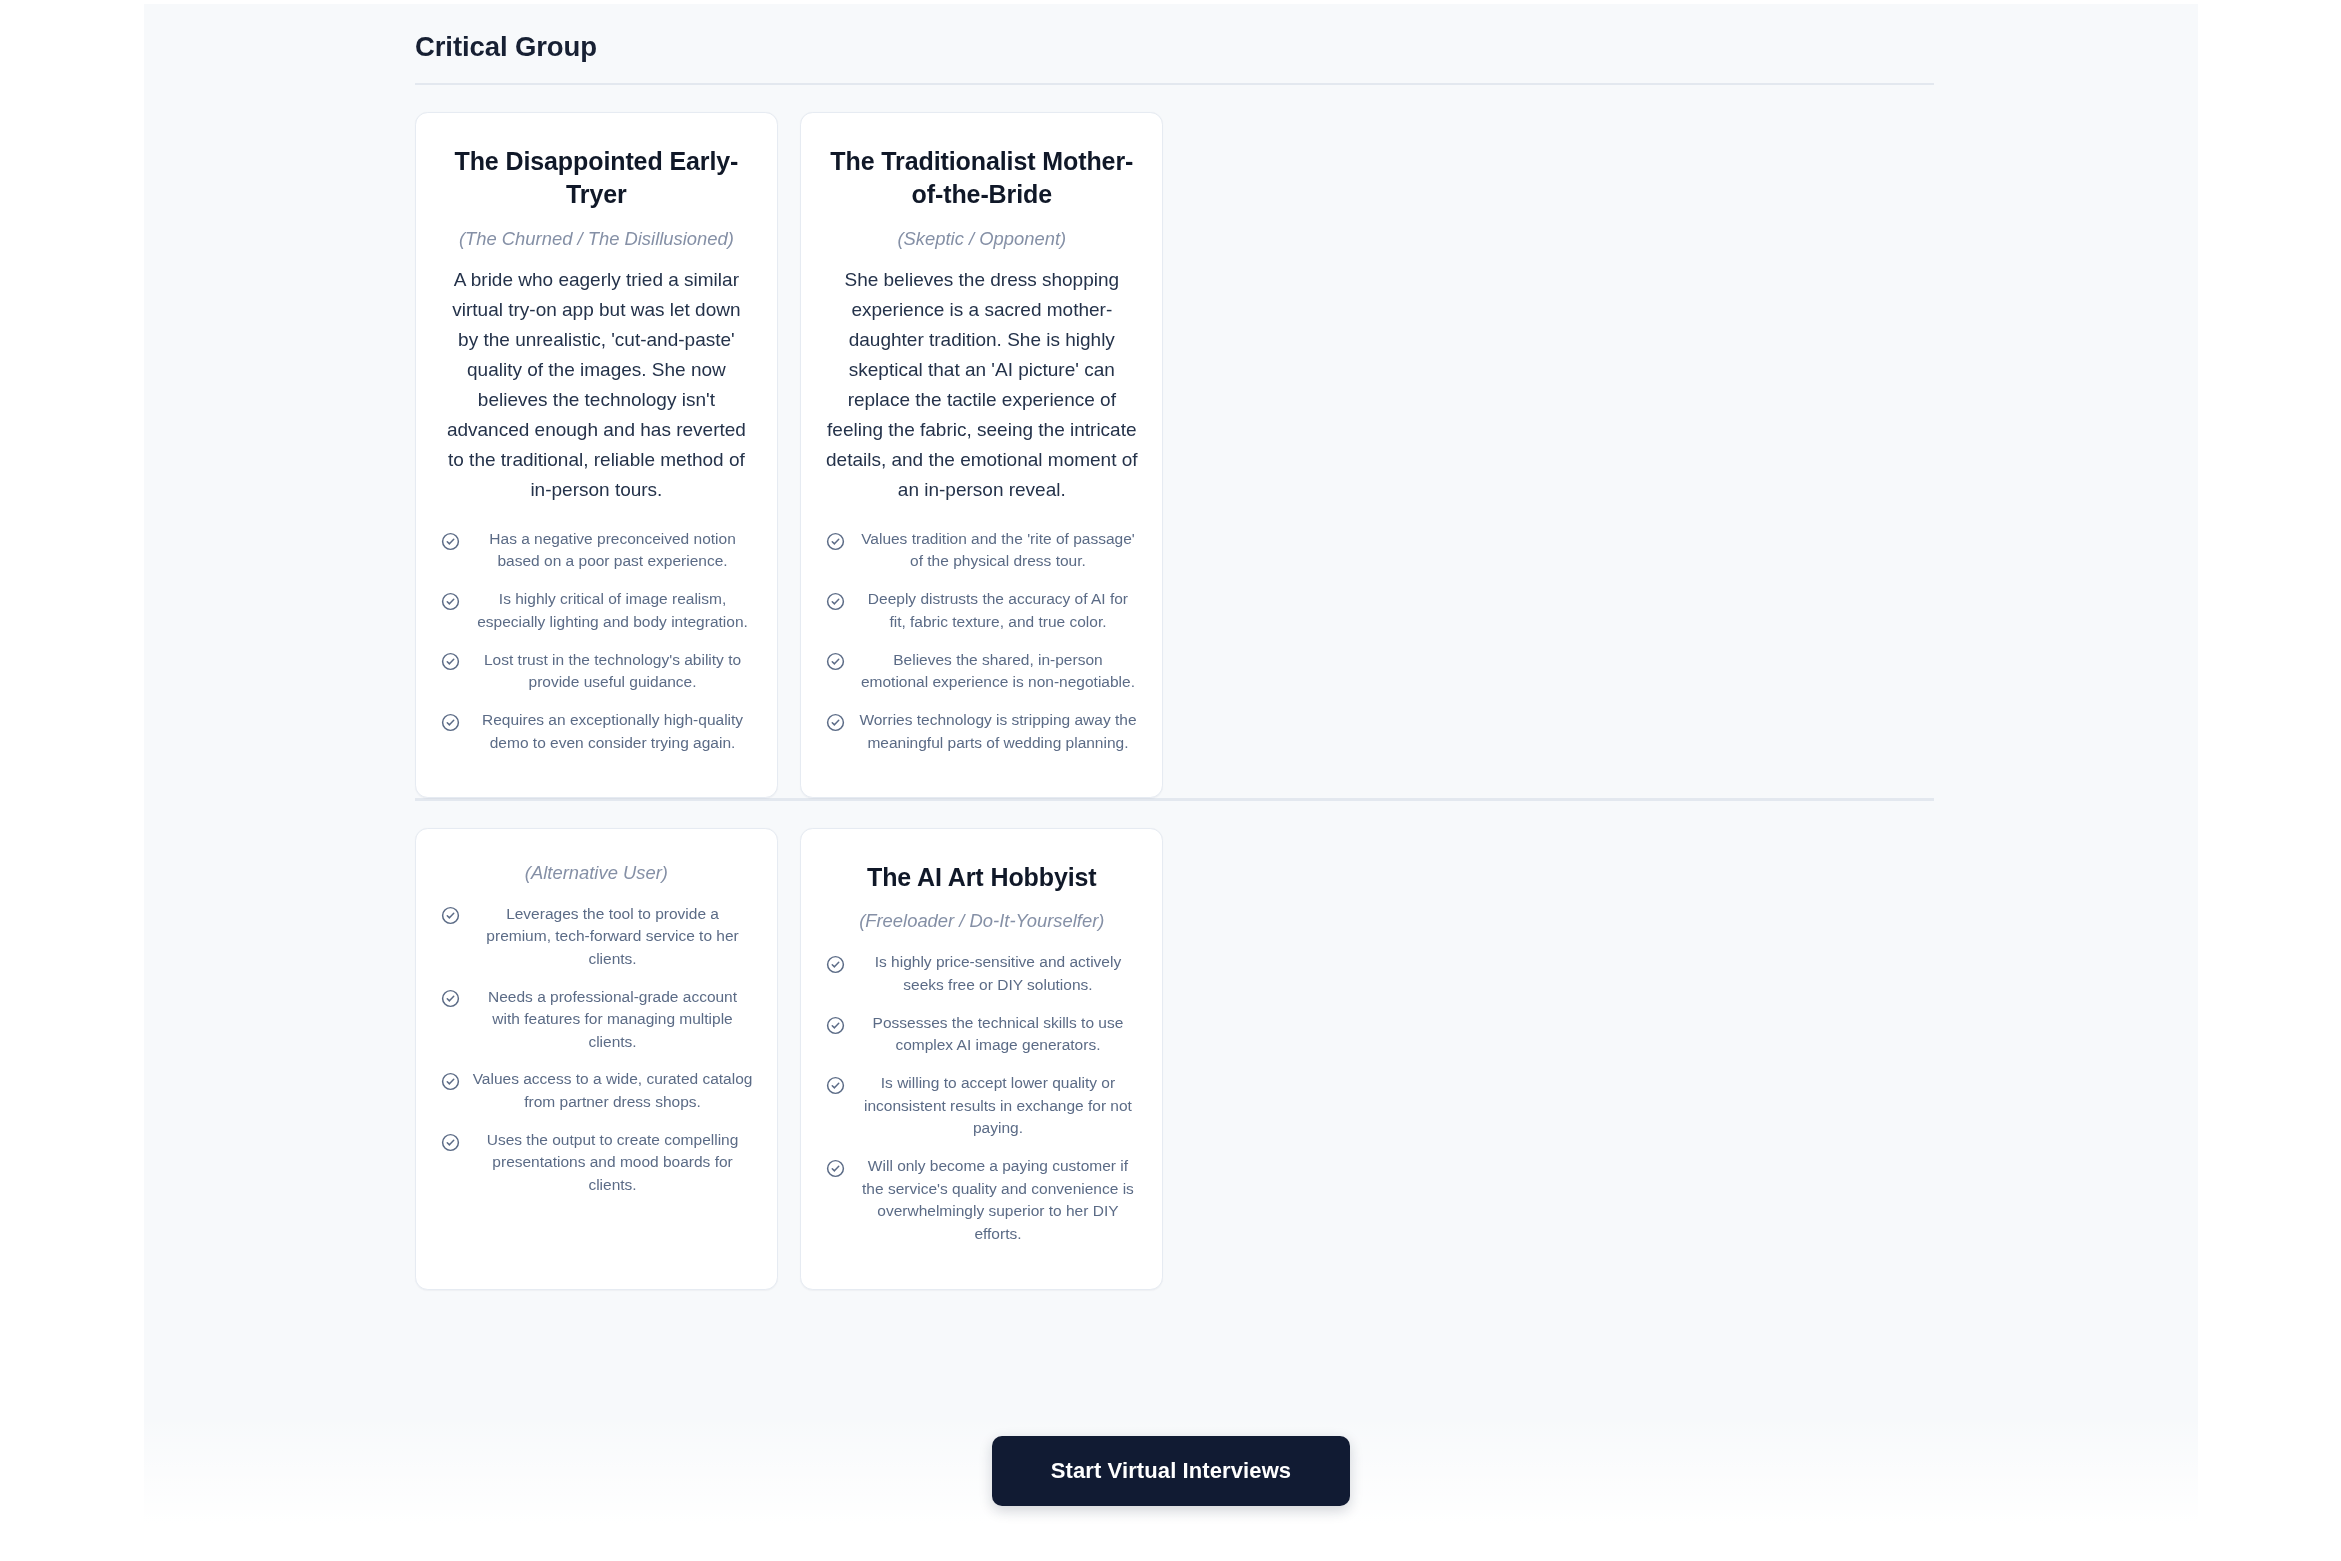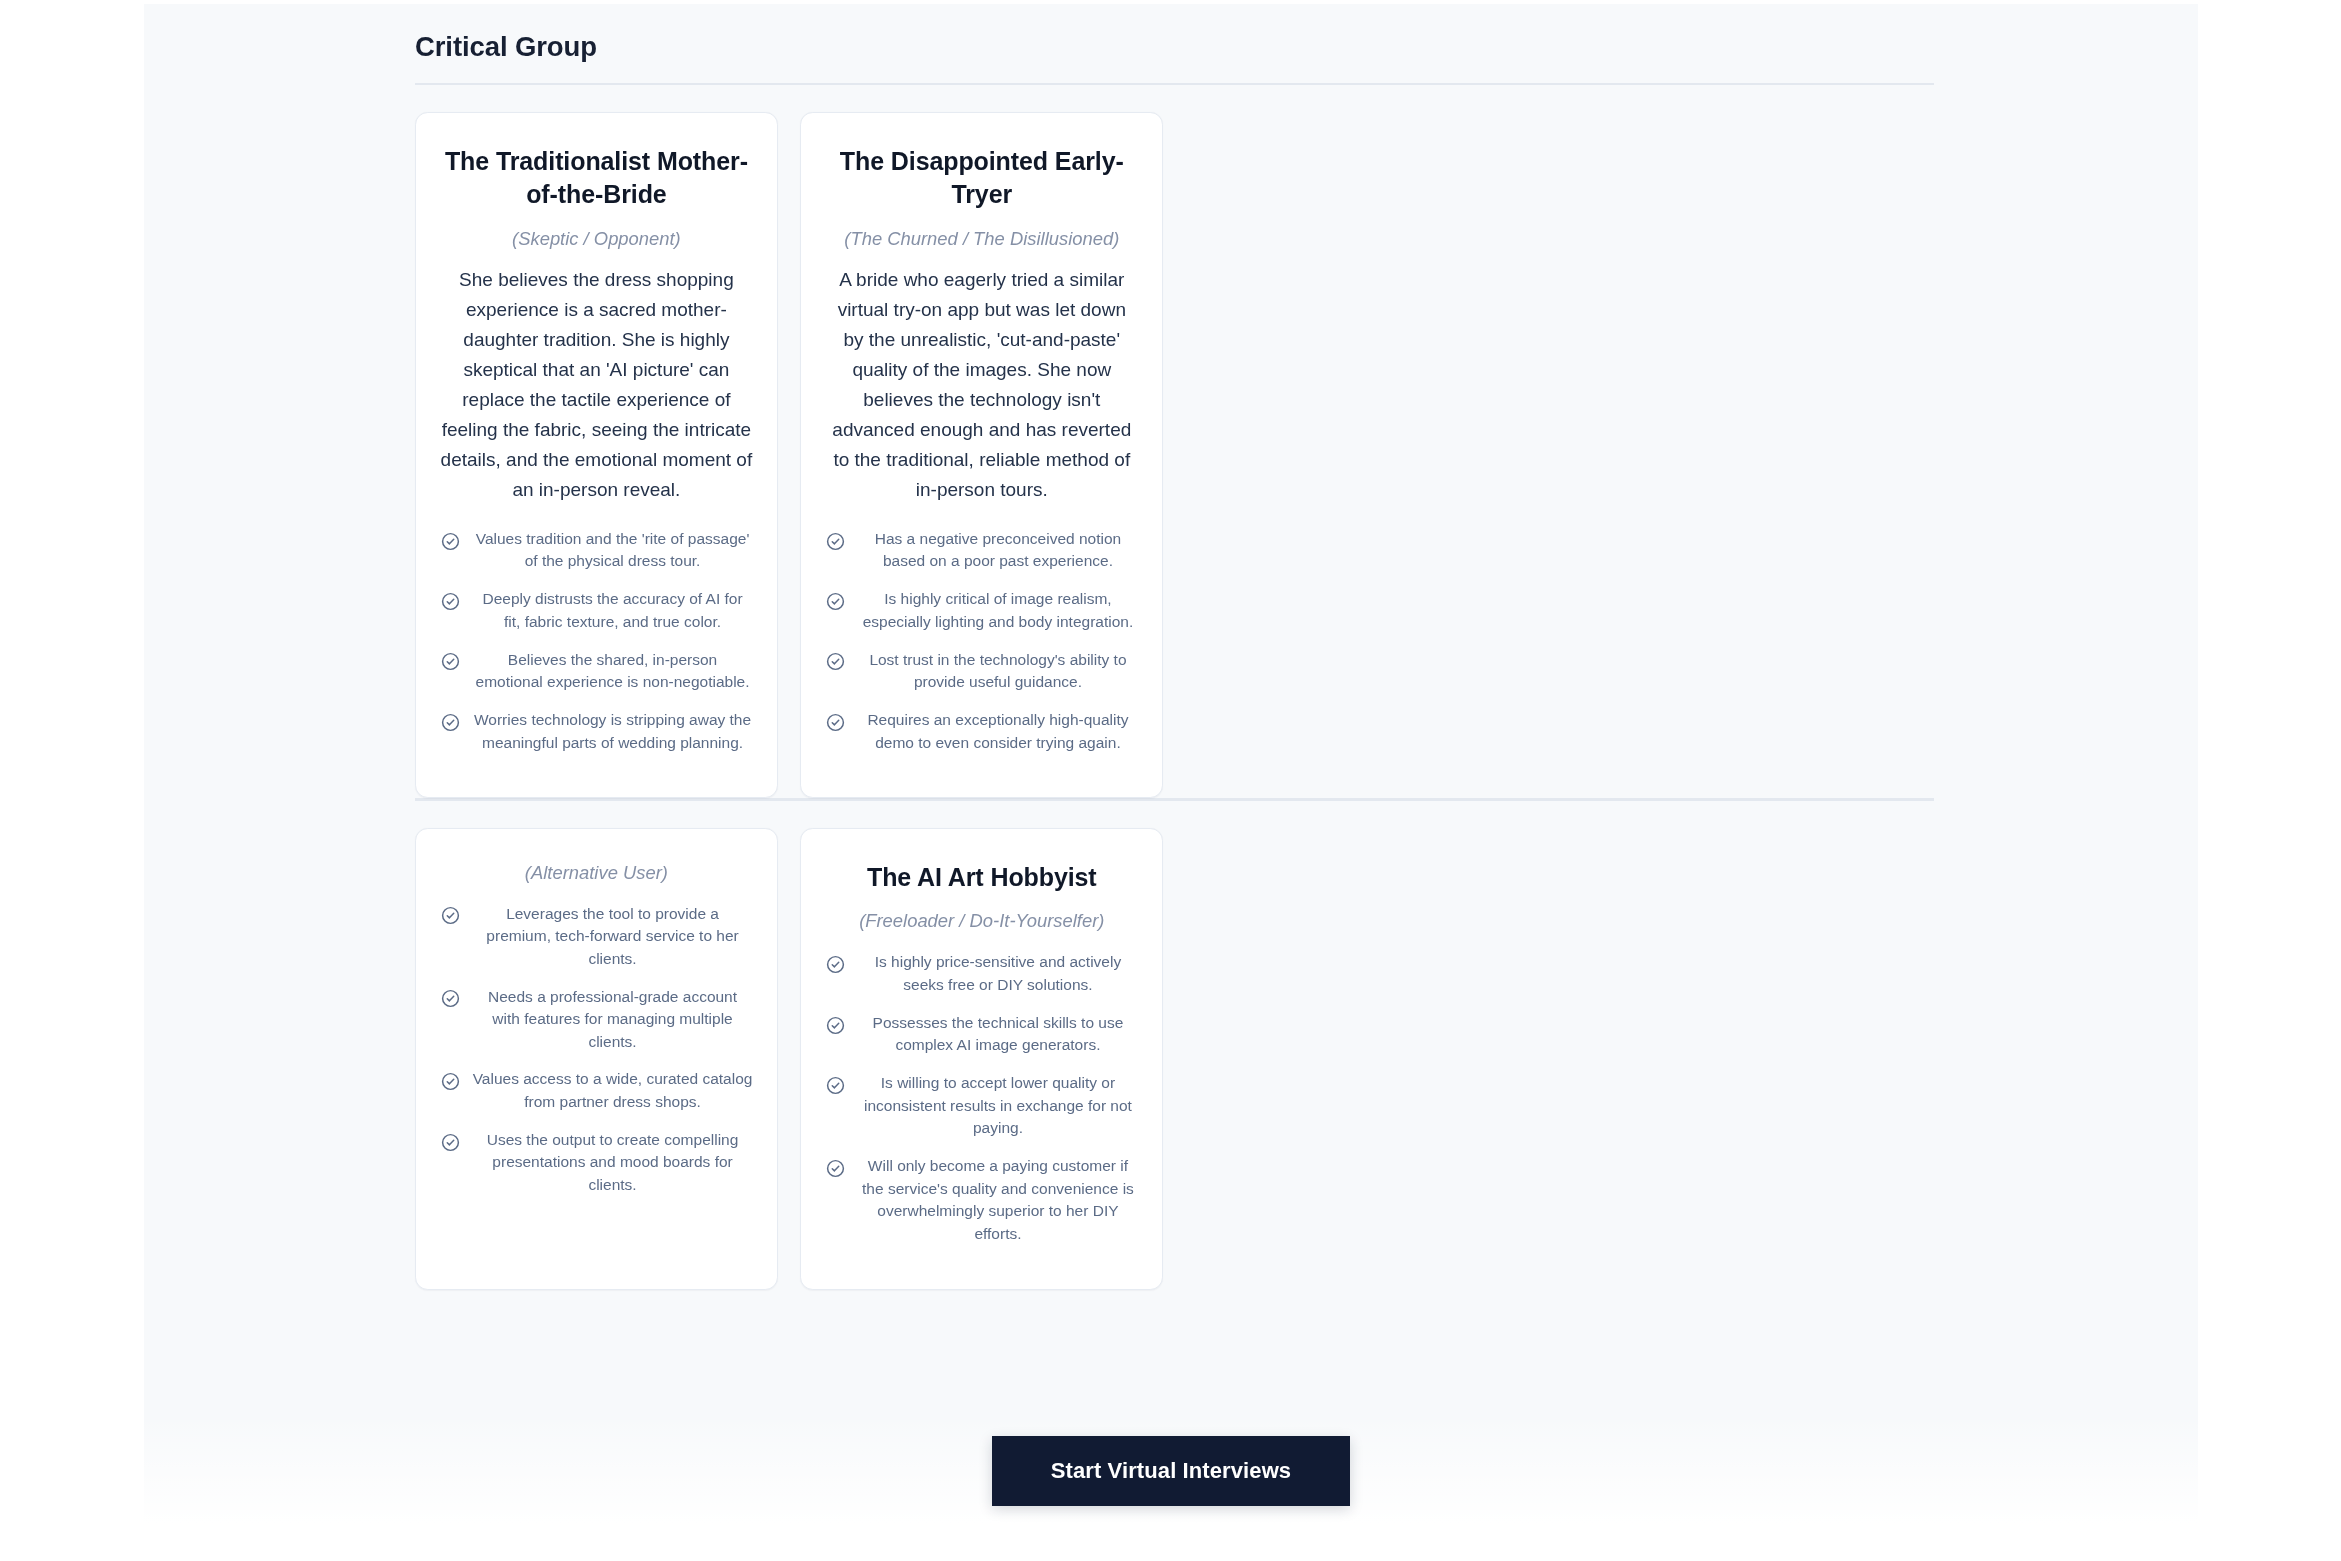--- a/index.html
+++ b/index.html
@@ -131,37 +131,81 @@
     padding-top: 21px;
   }
 
   .primary-button {
     background: #111b33;
     color: #ffffff;
     font-size: 22px;
     font-weight: 700;
     letter-spacing: 0.1px;
     border: none;
-    border-radius: 0;
+    border-radius: 10px;
     padding: 22px 59px;
     cursor: pointer;
     font-family: "Liberation Sans", sans-serif;
     box-shadow: 0 4.2px 12.7px rgba(17,27,51,0.18);
   }
 </style>
 </head>
 <body>
 
 <div id="app">
   <div class="content">
 
     <section class="group-block">
       <h2 class="group-heading">Critical Group</h2>
       <div class="group-rule"></div>
       <div class="card-grid">
+
+        <article class="card">
+          <h3 class="card-title">The Disappointed Early-Tryer</h3>
+          <p class="card-subtitle">(The Churned / The Disillusioned)</p>
+          <p class="card-desc">A bride who eagerly tried a similar virtual try-on app but was let down by the unrealistic, 'cut-and-paste' quality of the images. She now believes the technology isn't advanced enough and has reverted to the traditional, reliable method of in-person tours.</p>
+          <ul class="traits">
+            <li class="trait">
+              <span class="trait-icon">
+                <svg viewBox="0 0 24 24" fill="none" stroke="currentColor" stroke-width="1.7" stroke-linecap="round" stroke-linejoin="round">
+                    <circle cx="12" cy="12" r="9"></circle>
+                    <path d="M8.3 12.2l2.5 2.5 4.9-5.2"></path>
+                  </svg>
+              </span>
+              <span class="trait-text">Has a negative preconceived notion based on a poor past experience.</span>
+            </li>
+            <li class="trait">
+              <span class="trait-icon">
+                <svg viewBox="0 0 24 24" fill="none" stroke="currentColor" stroke-width="1.7" stroke-linecap="round" stroke-linejoin="round">
+                    <circle cx="12" cy="12" r="9"></circle>
+                    <path d="M8.3 12.2l2.5 2.5 4.9-5.2"></path>
+                  </svg>
+              </span>
+              <span class="trait-text">Is highly critical of image realism, especially lighting and body integration.</span>
+            </li>
+            <li class="trait">
+              <span class="trait-icon">
+                <svg viewBox="0 0 24 24" fill="none" stroke="currentColor" stroke-width="1.7" stroke-linecap="round" stroke-linejoin="round">
+                    <circle cx="12" cy="12" r="9"></circle>
+                    <path d="M8.3 12.2l2.5 2.5 4.9-5.2"></path>
+                  </svg>
+              </span>
+              <span class="trait-text">Lost trust in the technology's ability to provide useful guidance.</span>
+            </li>
+            <li class="trait">
+              <span class="trait-icon">
+                <svg viewBox="0 0 24 24" fill="none" stroke="currentColor" stroke-width="1.7" stroke-linecap="round" stroke-linejoin="round">
+                    <circle cx="12" cy="12" r="9"></circle>
+                    <path d="M8.3 12.2l2.5 2.5 4.9-5.2"></path>
+                  </svg>
+              </span>
+              <span class="trait-text">Requires an exceptionally high-quality demo to even consider trying again.</span>
+            </li>
+          </ul>
+        </article>
 
         <article class="card">
           <h3 class="card-title">The Traditionalist Mother-of-the-Bride</h3>
           <p class="card-subtitle">(Skeptic / Opponent)</p>
           <p class="card-desc">She believes the dress shopping experience is a sacred mother-daughter tradition. She is highly skeptical that an 'AI picture' can replace the tactile experience of feeling the fabric, seeing the intricate details, and the emotional moment of an in-person reveal.</p>
           <ul class="traits">
             <li class="trait">
               <span class="trait-icon">
                 <svg viewBox="0 0 24 24" fill="none" stroke="currentColor" stroke-width="1.7" stroke-linecap="round" stroke-linejoin="round">
                     <circle cx="12" cy="12" r="9"></circle>
@@ -193,64 +237,20 @@
                 <svg viewBox="0 0 24 24" fill="none" stroke="currentColor" stroke-width="1.7" stroke-linecap="round" stroke-linejoin="round">
                     <circle cx="12" cy="12" r="9"></circle>
                     <path d="M8.3 12.2l2.5 2.5 4.9-5.2"></path>
                   </svg>
               </span>
               <span class="trait-text">Worries technology is stripping away the meaningful parts of wedding planning.</span>
             </li>
           </ul>
         </article>
 
-        <article class="card">
-          <h3 class="card-title">The Disappointed Early-Tryer</h3>
-          <p class="card-subtitle">(The Churned / The Disillusioned)</p>
-          <p class="card-desc">A bride who eagerly tried a similar virtual try-on app but was let down by the unrealistic, 'cut-and-paste' quality of the images. She now believes the technology isn't advanced enough and has reverted to the traditional, reliable method of in-person tours.</p>
-          <ul class="traits">
-            <li class="trait">
-              <span class="trait-icon">
-                <svg viewBox="0 0 24 24" fill="none" stroke="currentColor" stroke-width="1.7" stroke-linecap="round" stroke-linejoin="round">
-                    <circle cx="12" cy="12" r="9"></circle>
-                    <path d="M8.3 12.2l2.5 2.5 4.9-5.2"></path>
-                  </svg>
-              </span>
-              <span class="trait-text">Has a negative preconceived notion based on a poor past experience.</span>
-            </li>
-            <li class="trait">
-              <span class="trait-icon">
-                <svg viewBox="0 0 24 24" fill="none" stroke="currentColor" stroke-width="1.7" stroke-linecap="round" stroke-linejoin="round">
-                    <circle cx="12" cy="12" r="9"></circle>
-                    <path d="M8.3 12.2l2.5 2.5 4.9-5.2"></path>
-                  </svg>
-              </span>
-              <span class="trait-text">Is highly critical of image realism, especially lighting and body integration.</span>
-            </li>
-            <li class="trait">
-              <span class="trait-icon">
-                <svg viewBox="0 0 24 24" fill="none" stroke="currentColor" stroke-width="1.7" stroke-linecap="round" stroke-linejoin="round">
-                    <circle cx="12" cy="12" r="9"></circle>
-                    <path d="M8.3 12.2l2.5 2.5 4.9-5.2"></path>
-                  </svg>
-              </span>
-              <span class="trait-text">Lost trust in the technology's ability to provide useful guidance.</span>
-            </li>
-            <li class="trait">
-              <span class="trait-icon">
-                <svg viewBox="0 0 24 24" fill="none" stroke="currentColor" stroke-width="1.7" stroke-linecap="round" stroke-linejoin="round">
-                    <circle cx="12" cy="12" r="9"></circle>
-                    <path d="M8.3 12.2l2.5 2.5 4.9-5.2"></path>
-                  </svg>
-              </span>
-              <span class="trait-text">Requires an exceptionally high-quality demo to even consider trying again.</span>
-            </li>
-          </ul>
-        </article>
-
       </div>
     </section>
 
     <section class="group-block">
       <div class="group-rule"></div>
       <div class="card-grid">
 
         <article class="card">
           <p class="card-subtitle">(Alternative User)</p>
           <ul class="traits">

